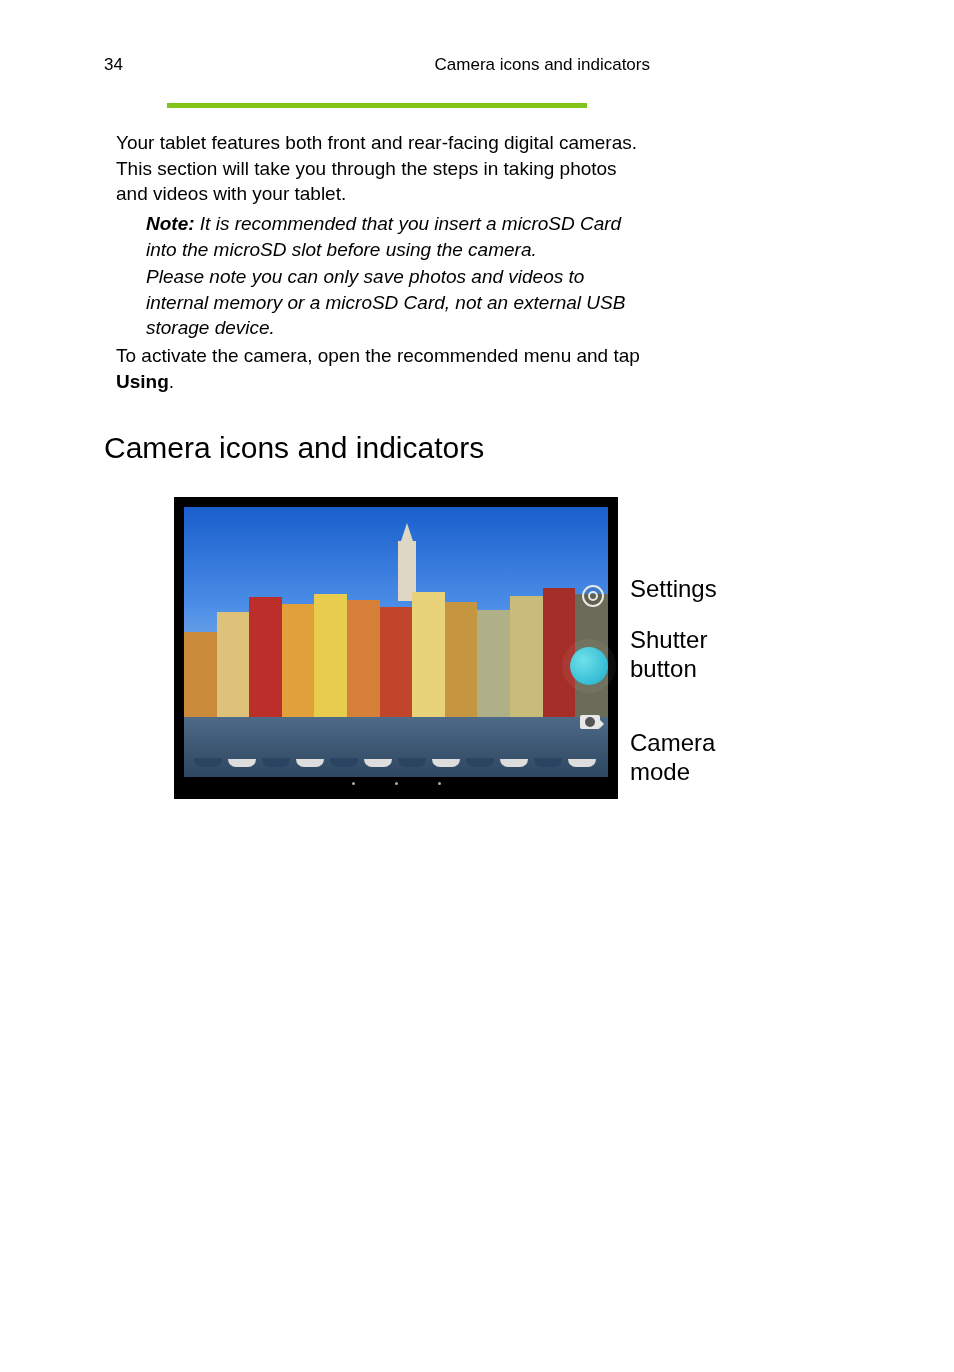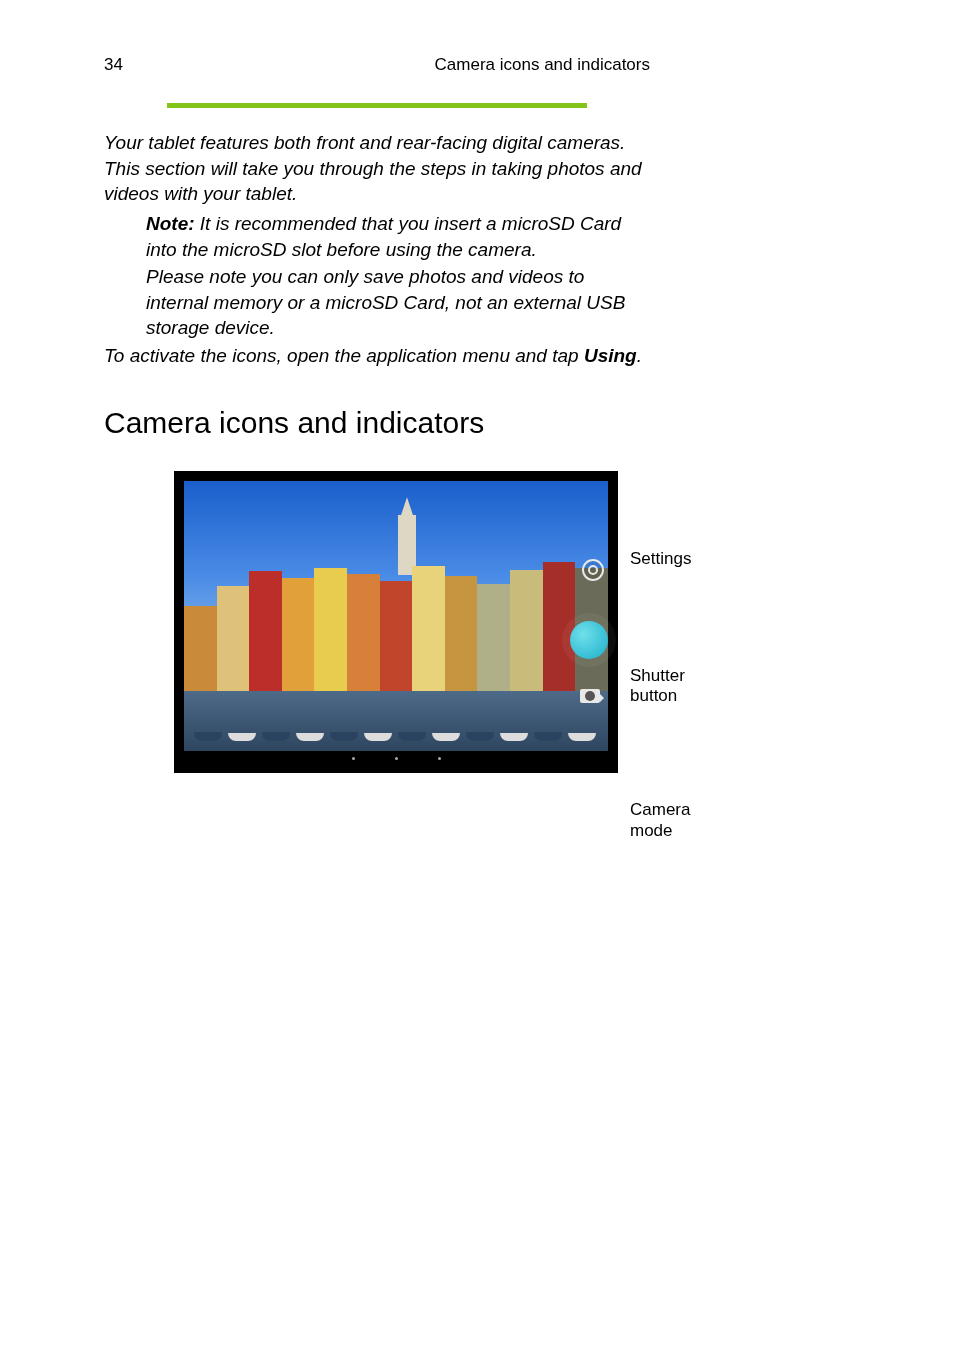--- a/index.html
+++ b/index.html
@@ -38,22 +38,21 @@
     height: 5px;
     background: #82c41a;
     margin: 6px auto 22px auto;
   }
   .body {
     font-size: 19px;
     line-height: 1.35;
     text-align: left;
   }
   .body p {
-    margin: 0 0 4px 0;
-    font-style: italic;
+    margin: 0 0 4px 12px;
   }
   .note-block {
     margin: 2px 0 2px 42px;
   }
   .note-block p {
     font-style: italic;
     margin: 0 10px 2px 0;
   }
   .note-block .note-label {
     font-weight: bold;
@@ -191,30 +190,29 @@
     border-radius:50%;background:#555;
   }
   .ov-mode .camic::after{
     content:"";position:absolute;right:-4px;top:5px;width:0;height:0;
     border-top:4px solid transparent;border-bottom:4px solid transparent;
     border-left:4px solid #e8e8e8;
   }
   .callouts {
     display: flex;
     flex-direction: column;
-    font-size: 17px;
+    font-size: 24px;
     padding-top: 78px;
     margin-left: 12px;
-    gap: 48px;
   }
   .callouts div {
     line-height: 1.2;
   }
   .co-settings { margin-top: 0; }
-  .co-shutter { margin-top: 48px; }
+  .co-shutter { margin-top: 22px; }
   .co-mode { margin-top: 46px; }
   .closing {
     margin-top: 48px;
     text-align: justify;
   }
 </style>
 </head>
 <body>
 
 <div class="page">
@@ -226,21 +224,21 @@
   <div class="underline"></div>
 
   <div class="body">
     <p>Your tablet features both front and rear-facing digital cameras. This section will take you through the steps in taking photos and videos with your tablet.</p>
 
     <div class="note-block">
       <p><span class="note-label">Note:</span><span> It is recommended that you insert a microSD Card into the microSD slot before using the camera.</span></p>
       <p>Please note you can only save photos and videos to internal memory or a microSD Card, not an external USB storage device.</p>
     </div>
 
-    <p><span>To activate the icons, open the application menu and tap </span><strong>Using</strong><span>.</span></p>
+    <p><span>To activate the camera, open the recommended menu and tap </span><strong>Using</strong><span>.</span></p>
 
     <h2 class="section-h">Camera icons and indicators</h2>
 
     <div class="figure-wrap">
       <div class="camera-shot">
         <div class="sky"></div>
         <div class="tower"></div>
         <div class="buildings">
           <div class="bld b1"></div>
             <div class="bld b2"></div>

